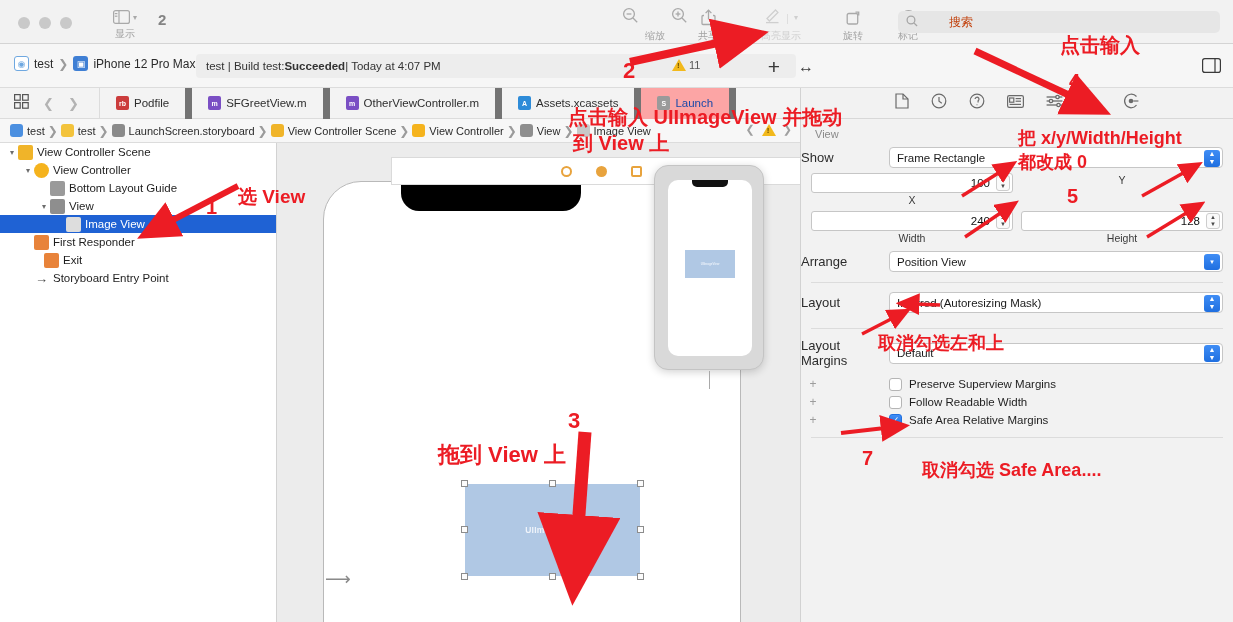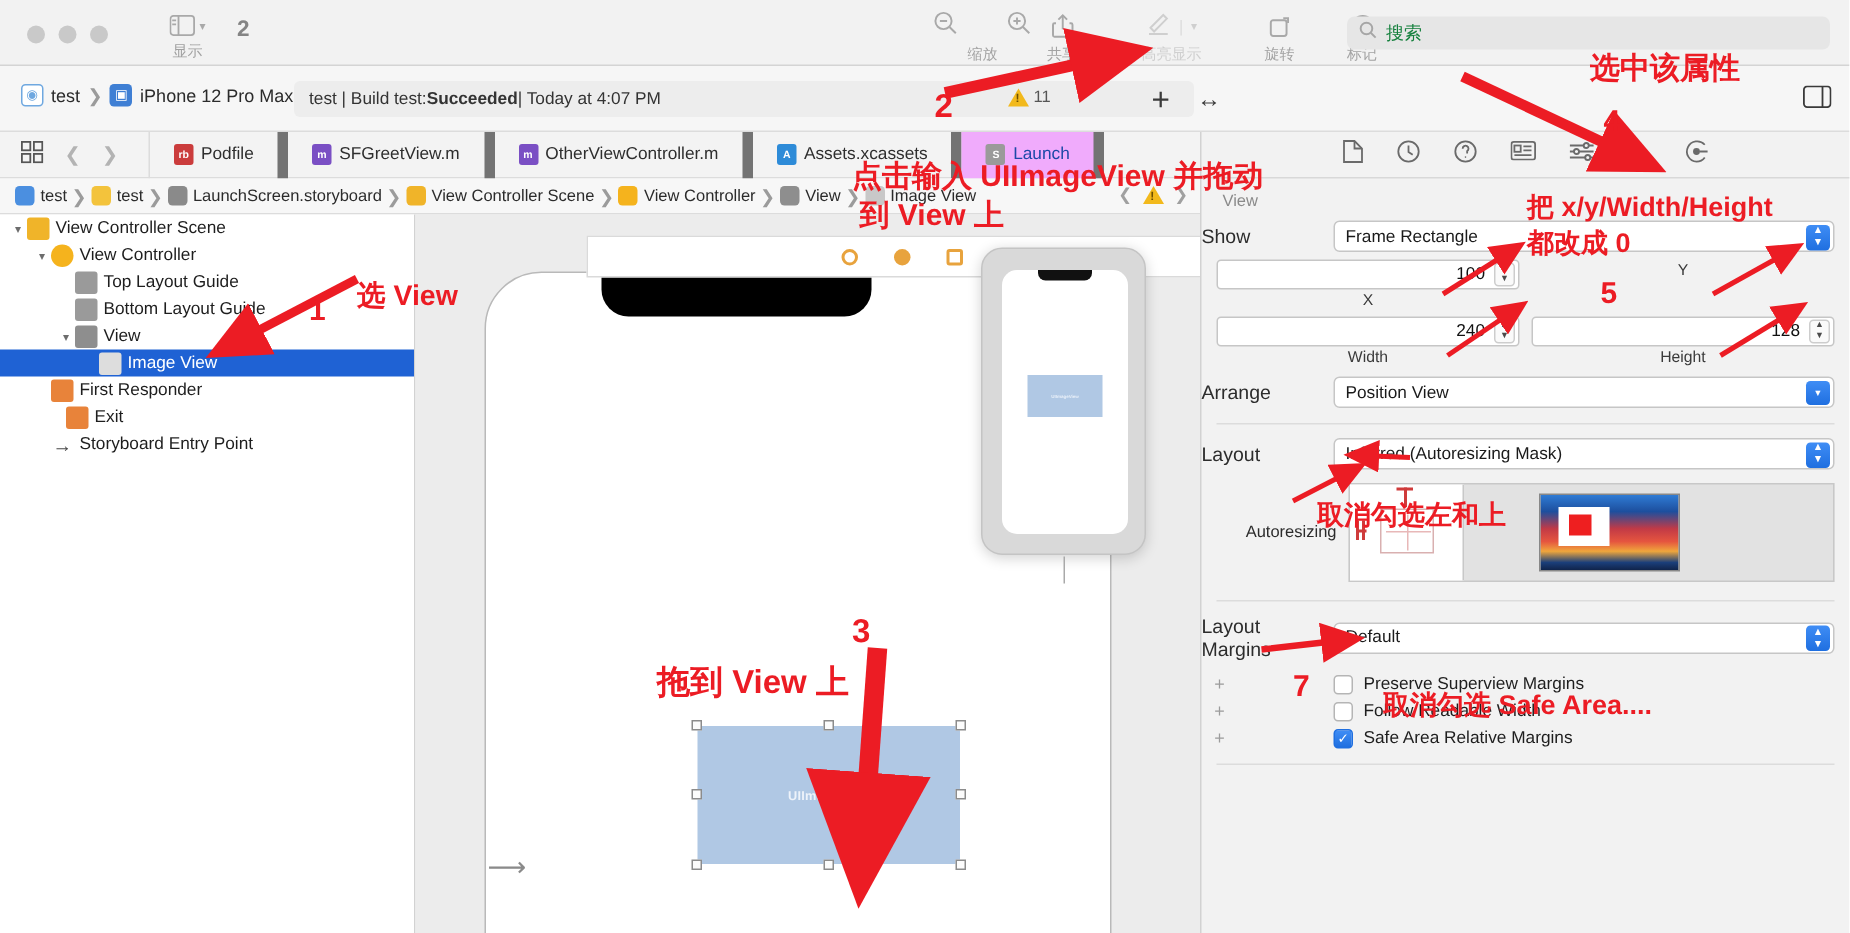--- a/index.html
+++ b/index.html
@@ -28,21 +28,21 @@
   .qlgroup { position: absolute; top: 7px; text-align: center; }
   .qlgroup .glyph { height: 21px; display: flex; align-items: center; justify-content: center; color: #a9a9a9; gap: 5px;}
   .qlgroup .lbl { font-size: 10px; color: #a3a3a3; margin-top: 1px; white-space: nowrap; }
   .qlgroup.dim .glyph, .qlgroup.dim .lbl { color: #cfcfcf; }
 
   .ql-search {
     position: absolute; left: 898px; top: 11px; width: 322px; height: 22px;
     background: #e6e6e6; border-radius: 5px; display: flex; align-items: center;
     padding-left: 8px; gap: 6px;
   }
-  .ql-search .ph { font-size: 12px; color: #15803d; }
+  .ql-search .ph { font-size: 12px; color: #c2410c; margin-left: 25px; }
 
   
   .xc-toolbar {
     position: absolute; left: 0; top: 44px; width: 1233px; height: 44px;
     background: #f6f6f6; border-bottom: 1px solid #dcdcdc;
   }
   .scheme { position: absolute; left: 14px; top: 12px; display: flex; align-items: center; gap: 5px; font-size: 12px; color: #2b2b2b; }
   .chev { color: #9b9b9b; font-size: 12px; }
   .sq-icon { width: 15px; height: 15px; border-radius: 3px; display: inline-flex; align-items: center; justify-content: center; font-size: 9px; color: #fff; }
 
@@ -61,21 +61,21 @@
 
   
   .tabbar {
     position: absolute; left: 0; top: 88px; width: 1233px; height: 31px;
     background: #f3f3f3; border-bottom: 1px solid #dcdcdc; display: flex; align-items: center;
   }
   .tabbar .nav { width: 100px; display: flex; align-items: center; gap: 14px; padding-left: 14px;
     height: 31px; border-right: 1px solid #dcdcdc; color: #b3b3b3; font-size: 13px; }
   .filetab { display: flex; align-items: center; gap: 5px; padding: 0 16px; height: 31px;
     font-size: 11.5px; color: #2e2e2e; border-right: 7px solid #737373; white-space: nowrap; }
-  .filetab.active { background: #f0abfc; }
+  .filetab.active { background: #fca5a5; }
   .ft-badge { width: 13px; height: 14px; border-radius: 2px; font-size: 7px; font-weight: 700;
     display: inline-flex; align-items: center; justify-content: center; color: #fff; }
 
   .tabbar-right { margin-left: auto; display: flex; align-items: center; gap: 13px; padding-right: 10px; color: #5a5a5a; }
 
   
   .jumpbar {
     position: absolute; left: 0; top: 119px; width: 800px; height: 24px;
     background: #f7f7f7; border-bottom: 1px solid #dcdcdc; display: flex;
     align-items: center; padding-left: 10px; font-size: 11px; color: #2b2b2b; gap: 4px;
@@ -447,25 +447,20 @@
           <span>View Controller Scene</span>
         </div>
         <div class="outl-row" style="padding-left: 22px;">
           <span class="disc">▾</span>
           <span class="oicon" style="background: rgb(245, 179, 29); border-radius: 50%;"></span>
           <span>View Controller</span>
         </div>
         <div class="outl-row" style="padding-left: 38px;">
           <span class="disc"></span>
           <span class="oicon" style="background: rgb(154, 154, 154);"></span>
-          <span>Top Layout Guide</span>
-        </div>
-        <div class="outl-row" style="padding-left: 38px;">
-          <span class="disc"></span>
-          <span class="oicon" style="background: rgb(154, 154, 154);"></span>
           <span>Bottom Layout Guide</span>
         </div>
         <div class="outl-row" style="padding-left: 38px;">
           <span class="disc">▾</span>
           <span class="oicon" style="background: rgb(142, 142, 142);"></span>
           <span>View</span>
         </div>
         <div class="outl-row sel" style="padding-left: 54px;">
           <span class="disc"></span>
           <span class="oicon" style="background: rgb(221, 221, 221);"></span>
@@ -642,40 +637,20 @@
       <span class="lb">Layout</span>
       <span class="popup">
         <span>Inferred (Autoresizing Mask)</span>
         <span class="stepper-blue">
             <span>▲</span>
             <span>▼</span>
           </span>
       </span>
     </div>
 
-    <div class="autores" style="margin-top:6px">
-      <span class="lb">Autoresizing</span>
-      <span class="autores-box">
-        <span class="ar-widget">
-          <span class="ar-tick" style="left:36px;top:2px;width:1.6px;height:13px"></span>
-          <span class="ar-tick" style="left:31px;top:2px;width:11px;height:1.6px"></span>
-          <span class="ar-tick" style="left:8px;top:24px;width:1.6px;height:13px"></span>
-          <span class="ar-tick" style="left:4px;top:24px;width:1.6px;height:13px"></span>
-          <span class="ar-tick" style="left:4px;top:30px;width:7px;height:1.6px"></span>
-          <span class="ar-inner">
-            <span style="position:absolute;left:50%;top:3px;width:1px;height:24px;background:#e8b8b8;margin-left:-0.5px"></span>
-            <span style="position:absolute;left:3px;top:50%;width:30px;height:1px;background:#e8b8b8;margin-top:-0.5px"></span>
-          </span>
-        </span>
-        <span class="ar-preview">
-          <span class="wsq"></span>
-          <span class="rsq"></span>
-        </span>
-      </span>
-    </div>
 
     <div class="sep" style="margin-top:12px"></div>
 
     <div class="row">
       <span class="lb">Layout Margins</span>
       <span class="popup">
         <span>Default</span>
         <span class="stepper-blue">
             <span>▲</span>
             <span>▼</span>
@@ -737,21 +712,21 @@
   <span class="ann" style="left:238px;top:184px;font-size:19px">选 View</span>
 
   <span class="ann" style="left:623px;top:58px;font-size:22px">2</span>
   <span class="ann" style="left:568px;top:104px;font-size:20px">点击输入 UIImageView 并拖动</span>
   <span class="ann" style="left:573px;top:130px;font-size:20px">到 View 上</span>
 
   <span class="ann" style="left:568px;top:408px;font-size:22px">3</span>
   <span class="ann" style="left:438px;top:440px;font-size:22px">拖到 View 上</span>
 
   <span class="ann" style="left:1069px;top:70px;font-size:20px">4</span>
-  <span class="ann" style="left:1060px;top:32px;font-size:20px">选中该属性</span>
+  <span class="ann" style="left:1060px;top:32px;font-size:20px">点击输入</span>
 
   <span class="ann" style="left:1067px;top:185px;font-size:20px">5</span>
   <span class="ann" style="left:1018px;top:126px;font-size:18px">把 x/y/Width/Height</span>
   <span class="ann" style="left:1018px;top:150px;font-size:18px">都改成 0</span>
 
   <span class="ann" style="left:878px;top:331px;font-size:18px">取消勾选左和上</span>
 
   <span class="ann" style="left:862px;top:447px;font-size:20px">7</span>
   <span class="ann" style="left:922px;top:458px;font-size:18px">取消勾选 Safe Area....</span>
 

